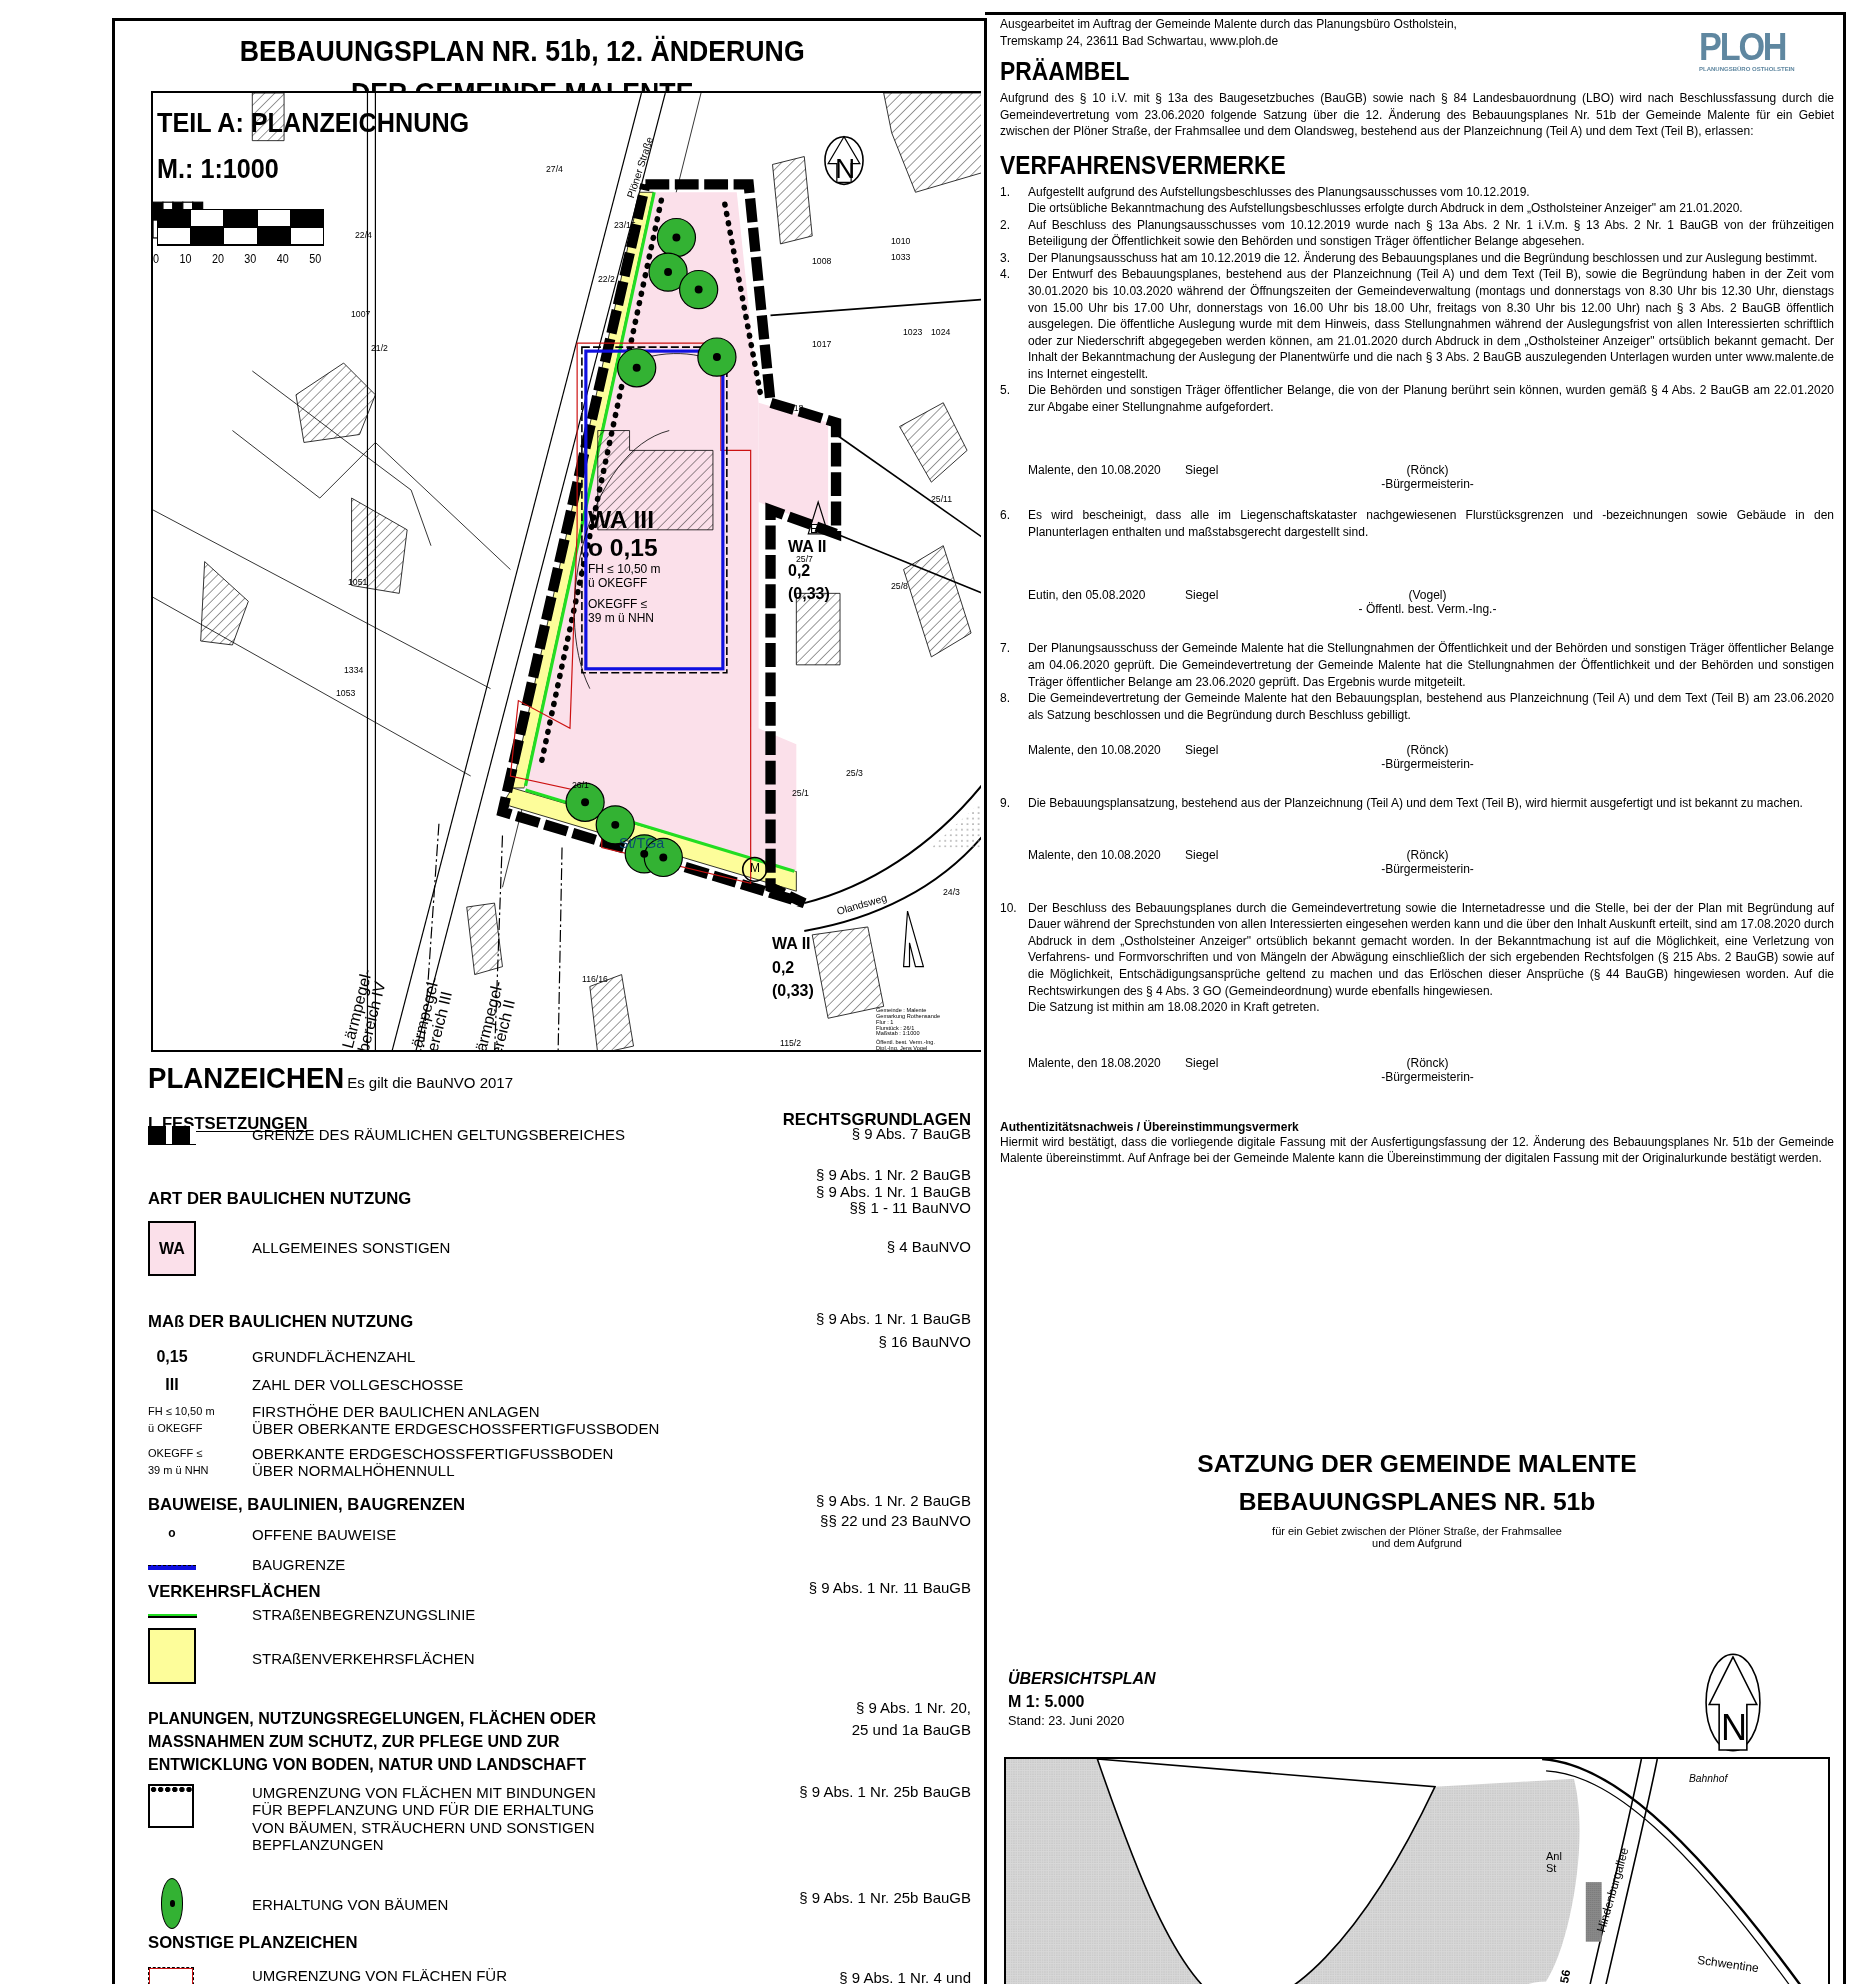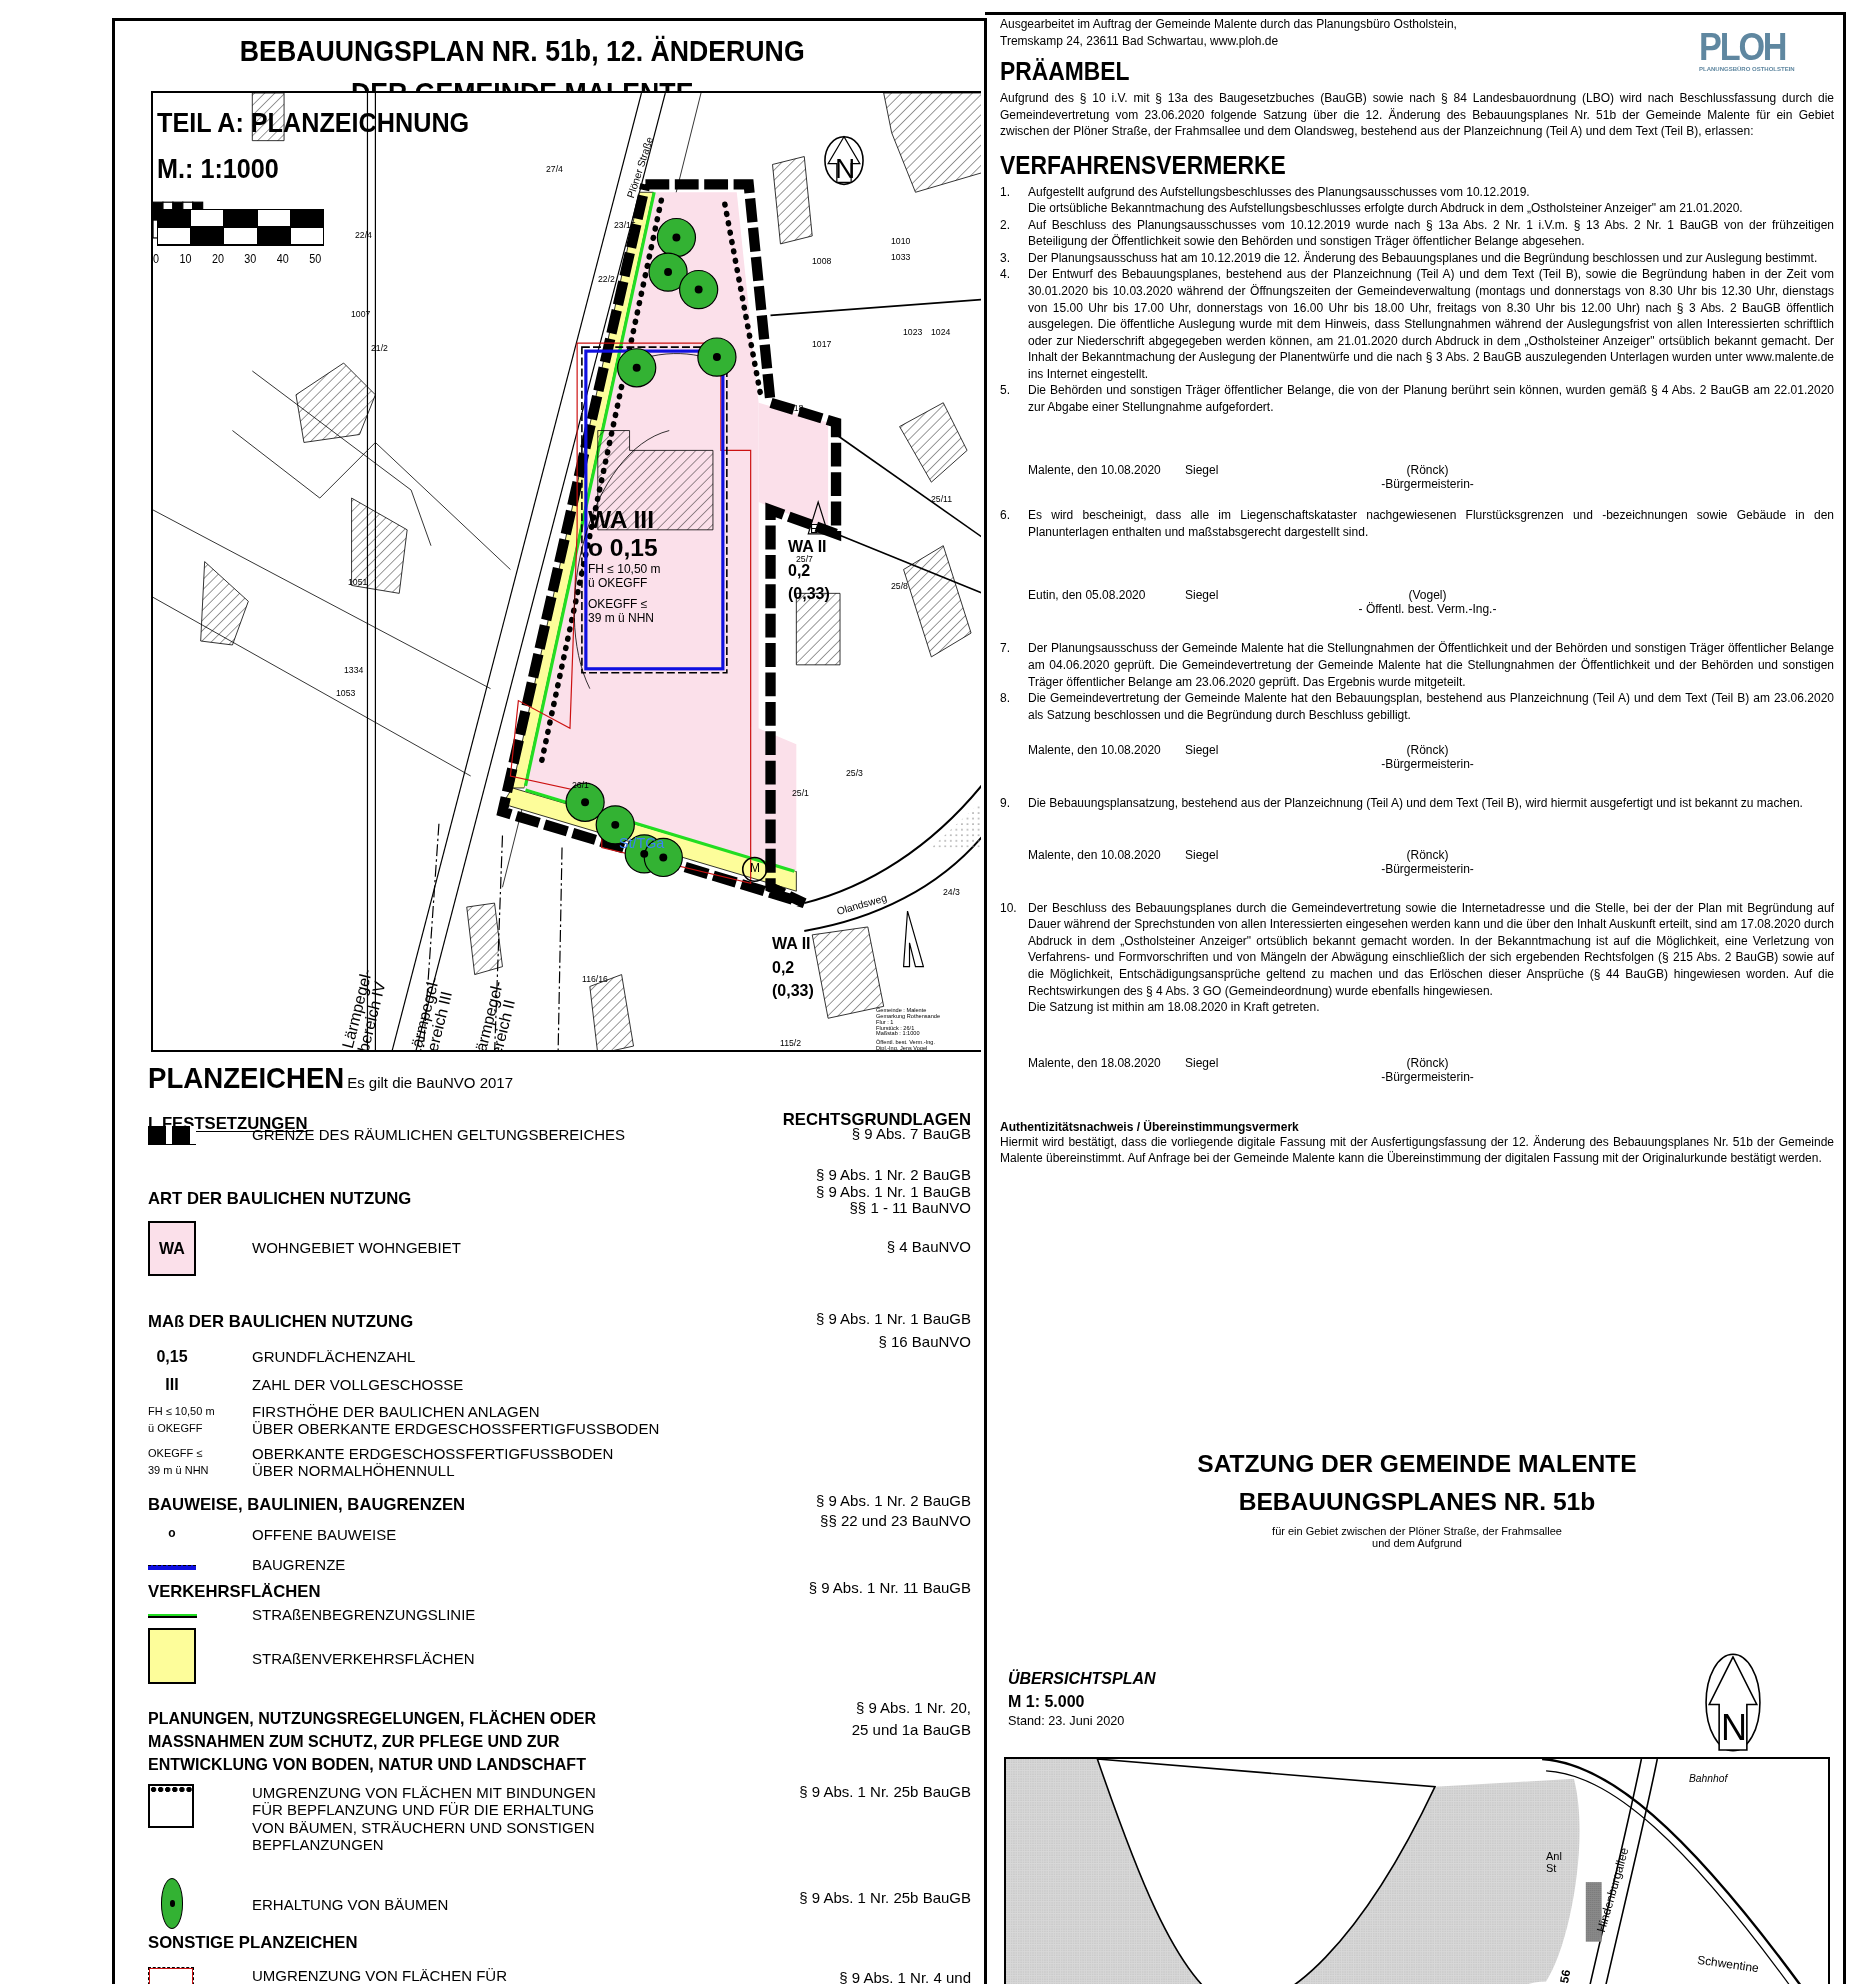--- a/index.html
+++ b/index.html
@@ -199,21 +199,21 @@
   <div class="abs" style="left:635px; top:445px;">
     <div class="plan-label" style="font-size:16px; position:relative;">WA II</div>
     <div class="plan-label" style="font-size:16px; position:relative; margin-top:5.6px;">0,2</div>
     <div class="plan-label" style="font-size:16px; position:relative; margin-top:5.6px;">(0,33)</div>
   </div>
   <div class="abs" style="left:619px; top:842px;">
     <div class="plan-label" style="font-size:16px; position:relative;">WA II</div>
     <div class="plan-label" style="font-size:16px; position:relative; margin-top:5.6px;">0,2</div>
     <div class="plan-label" style="font-size:16px; position:relative; margin-top:5.6px;">(0,33)</div>
   </div>
-  <div class="abs" style="left:466px; top:742px; font-size:14.3px; color:#3b82f6;">St/TGa</div>
+  <div class="abs" style="left:466px; top:742px; font-size:14.3px; color:#0c4a6e;">St/TGa</div>
   <div class="abs" style="left:657px; top:429px; font-size:12px;">ED</div>
   <div class="abs" style="left:597px; top:768px; font-size:12px;">M</div>
   <div class="abs" style="left:683px; top:806px; font-size:10.3px; transform:rotate(-16deg);">Olandsweg</div>
   <div class="abs" style="left:472px; top:103px; font-size:10.3px; transform:rotate(-72deg); transform-origin:left top;">Plöner Straße</div>
   <div class="abs" style="left:187px; top:953px; width:127px; font-size:16px; transform:rotate(-76deg); transform-origin:left top; line-height:1;">Lärmpegel-bereich IV</div>
   <div class="abs" style="left:254px; top:961px; width:127px; font-size:16px; transform:rotate(-76deg); transform-origin:left top; line-height:1;">Lärmpegel-bereich III</div>
   <div class="abs" style="left:318px; top:965px; width:127px; font-size:16px; transform:rotate(-76deg); transform-origin:left top; line-height:1;">Lärmpegel-bereich II</div>
 
   <div class="parcel" style="left:393px; top:71px;">27/4</div>
   <div class="parcel" style="left:202px; top:137px;">22/4</div>
@@ -266,21 +266,21 @@
     <div class="leg-txt" style="top:0;">GRENZE DES RÄUMLICHEN GELTUNGSBEREICHES</div>
     <div class="leg-law" style="top:0;">§ 9 Abs. 7 BauGB</div>
   </div>
 
   <div class="sec-head" style="top:135px;">ART DER BAULICHEN NUTZUNG</div>
   <div class="leg-law" style="top:113px; font-size:15px; white-space:pre-line; line-height:1.1;">§ 9 Abs. 1 Nr. 2 BauGB
 § 9 Abs. 1 Nr. 1 BauGB
 §§ 1 - 11 BauNVO</div>
   <div class="legend-row" style="top:167px; height:60px;">
     <div class="leg-sym" style="top:0; height:55px; background:#fbe0ea; border:2px solid #000; box-sizing:border-box; font-weight:bold; font-size:16px; line-height:51px;">WA</div>
-    <div class="leg-txt" style="top:18px;">WOHNGEBIET WOHNGEBIET</div>
+    <div class="leg-txt" style="top:18px;">ALLGEMEINES SONSTIGEN</div>
     <div class="leg-law" style="top:18px;">§ 4 BauNVO</div>
   </div>
 
   <div class="sec-head" style="top:258px;">MAß DER BAULICHEN NUTZUNG</div>
   <div class="leg-law" style="top:254px; font-size:15px; white-space:pre-line; line-height:1.5;">§ 9 Abs. 1 Nr. 1 BauGB
 § 16 BauNVO</div>
   <div class="legend-row" style="top:294px;">
     <div class="leg-sym" style="font-weight:bold; font-size:16px;">0,15</div>
     <div class="leg-txt">GRUNDFLÄCHENZAHL</div>
   </div>

